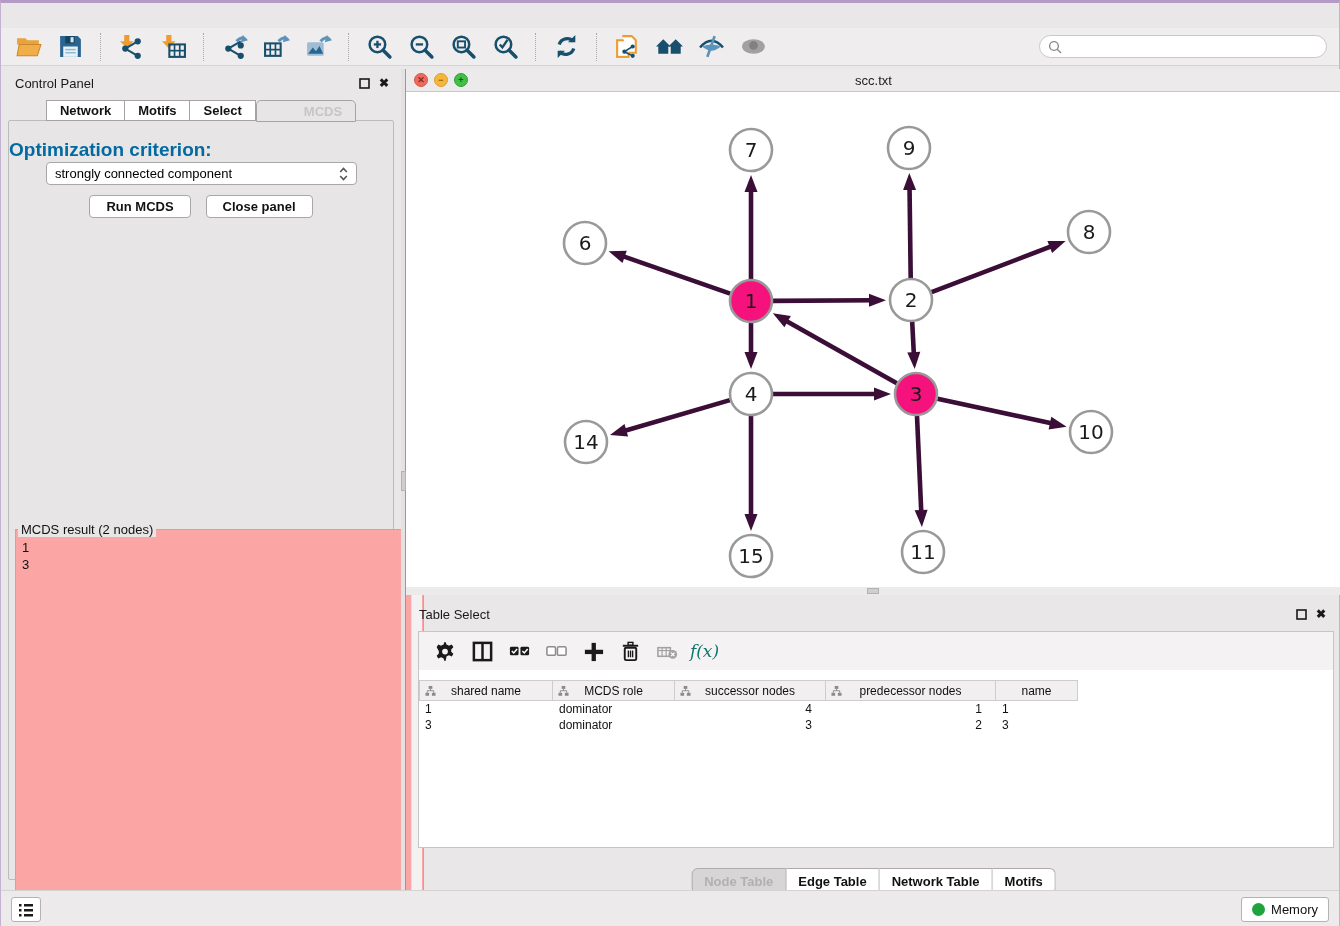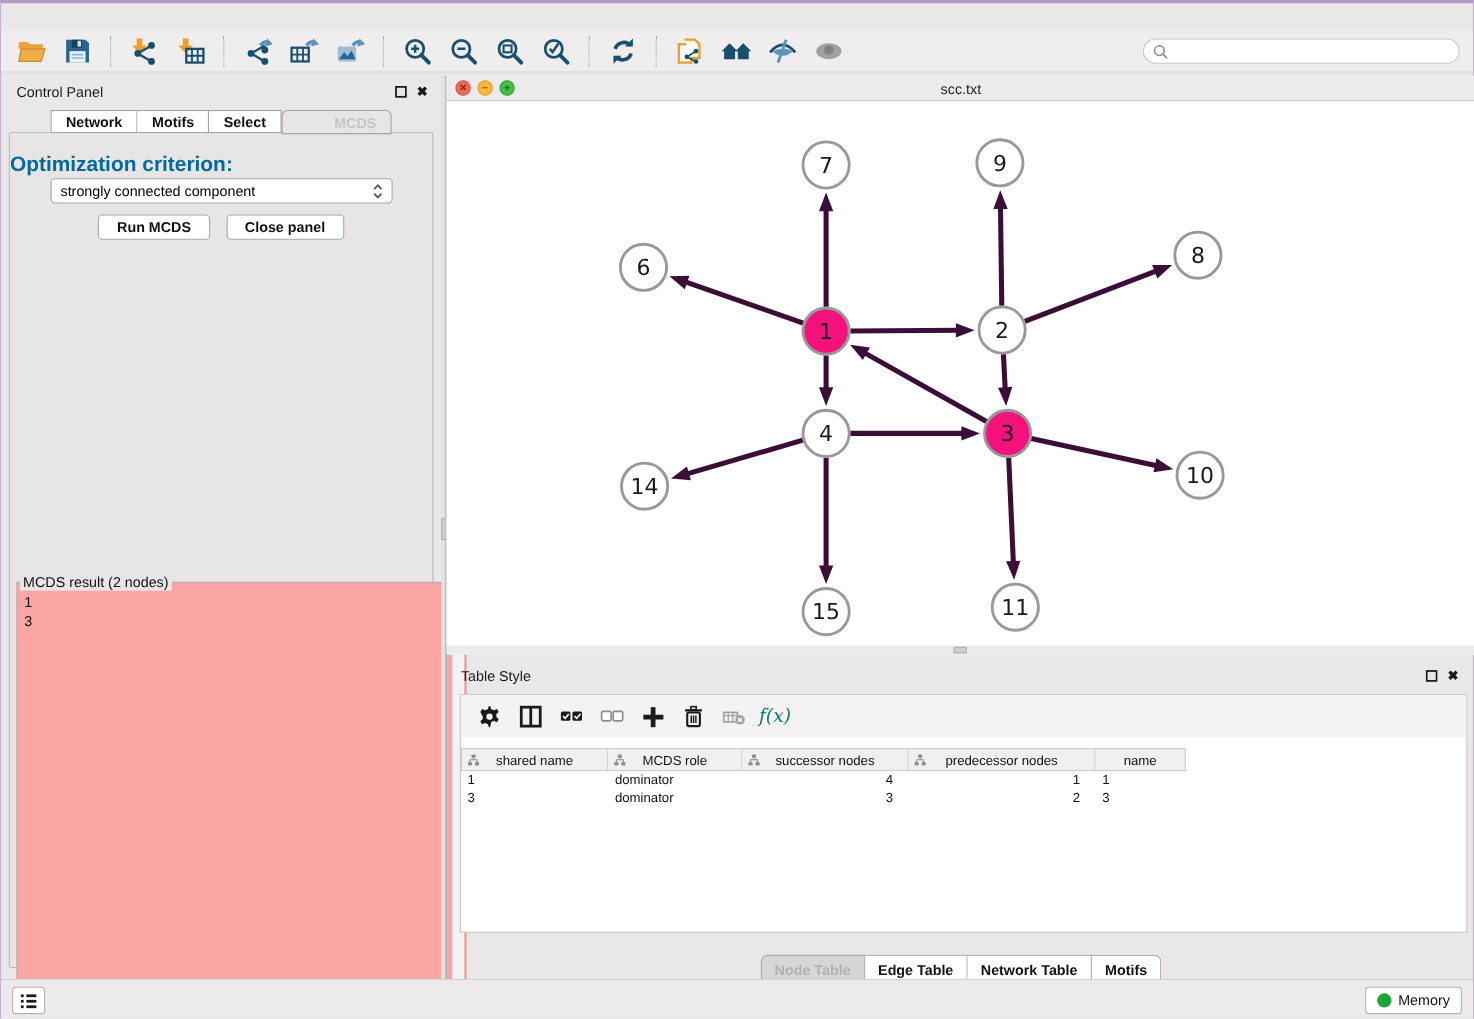--- a/index.html
+++ b/index.html
@@ -397,21 +397,21 @@
           </g>
         </svg>
     </div>
     <div class="net-split">
       <div class="h-grip"></div>
     </div>
   </div>
 
   <div class="table-panel">
     <div class="panel-head">
-      <span class="panel-title" style="left:13px;">Table Style</span>
+      <span class="panel-title" style="left:13px;">Table Select</span>
       <span class="ph-icons" style="right:15px;">
         <button class="float-btn">
           <svg width="11" height="11" viewBox="0 0 11 11">
               <rect x="1" y="1" width="9" height="9" fill="none" stroke="#1a1a1a" stroke-width="1.6"></rect>
             </svg>
         </button>
         <button class="close-btn">✖</button>
       </span>
     </div>
     <div class="tp-inner">

